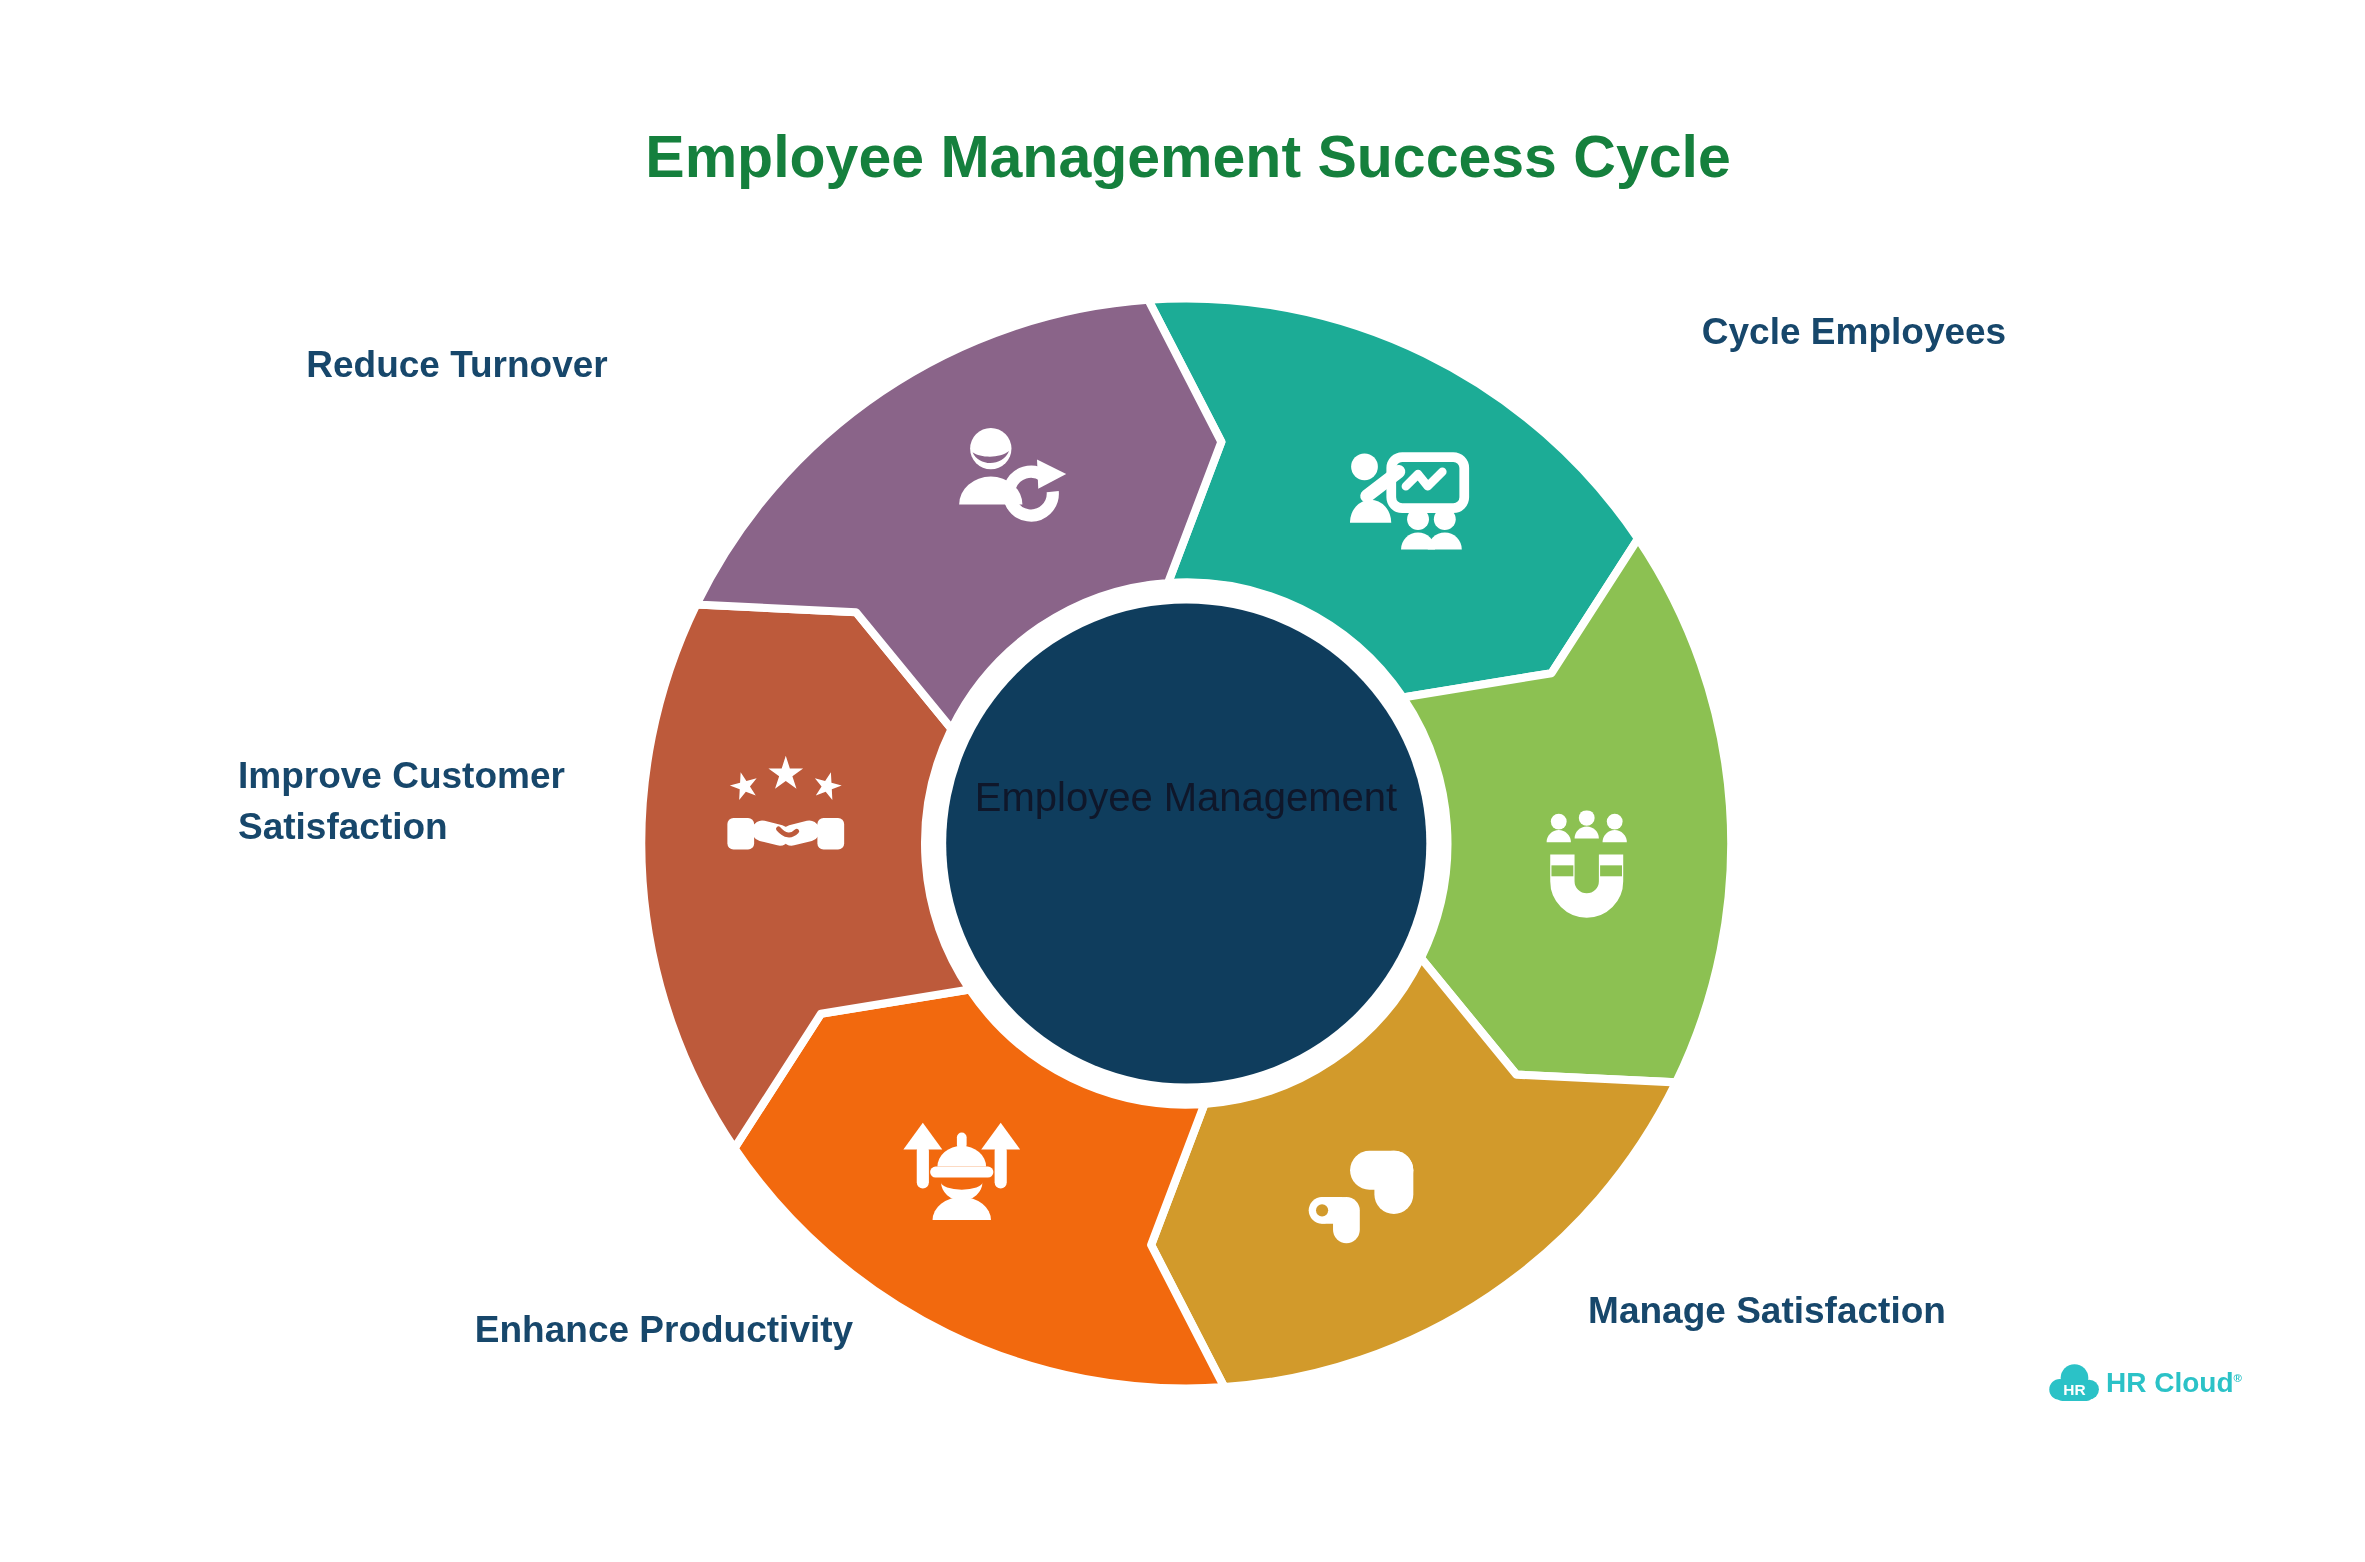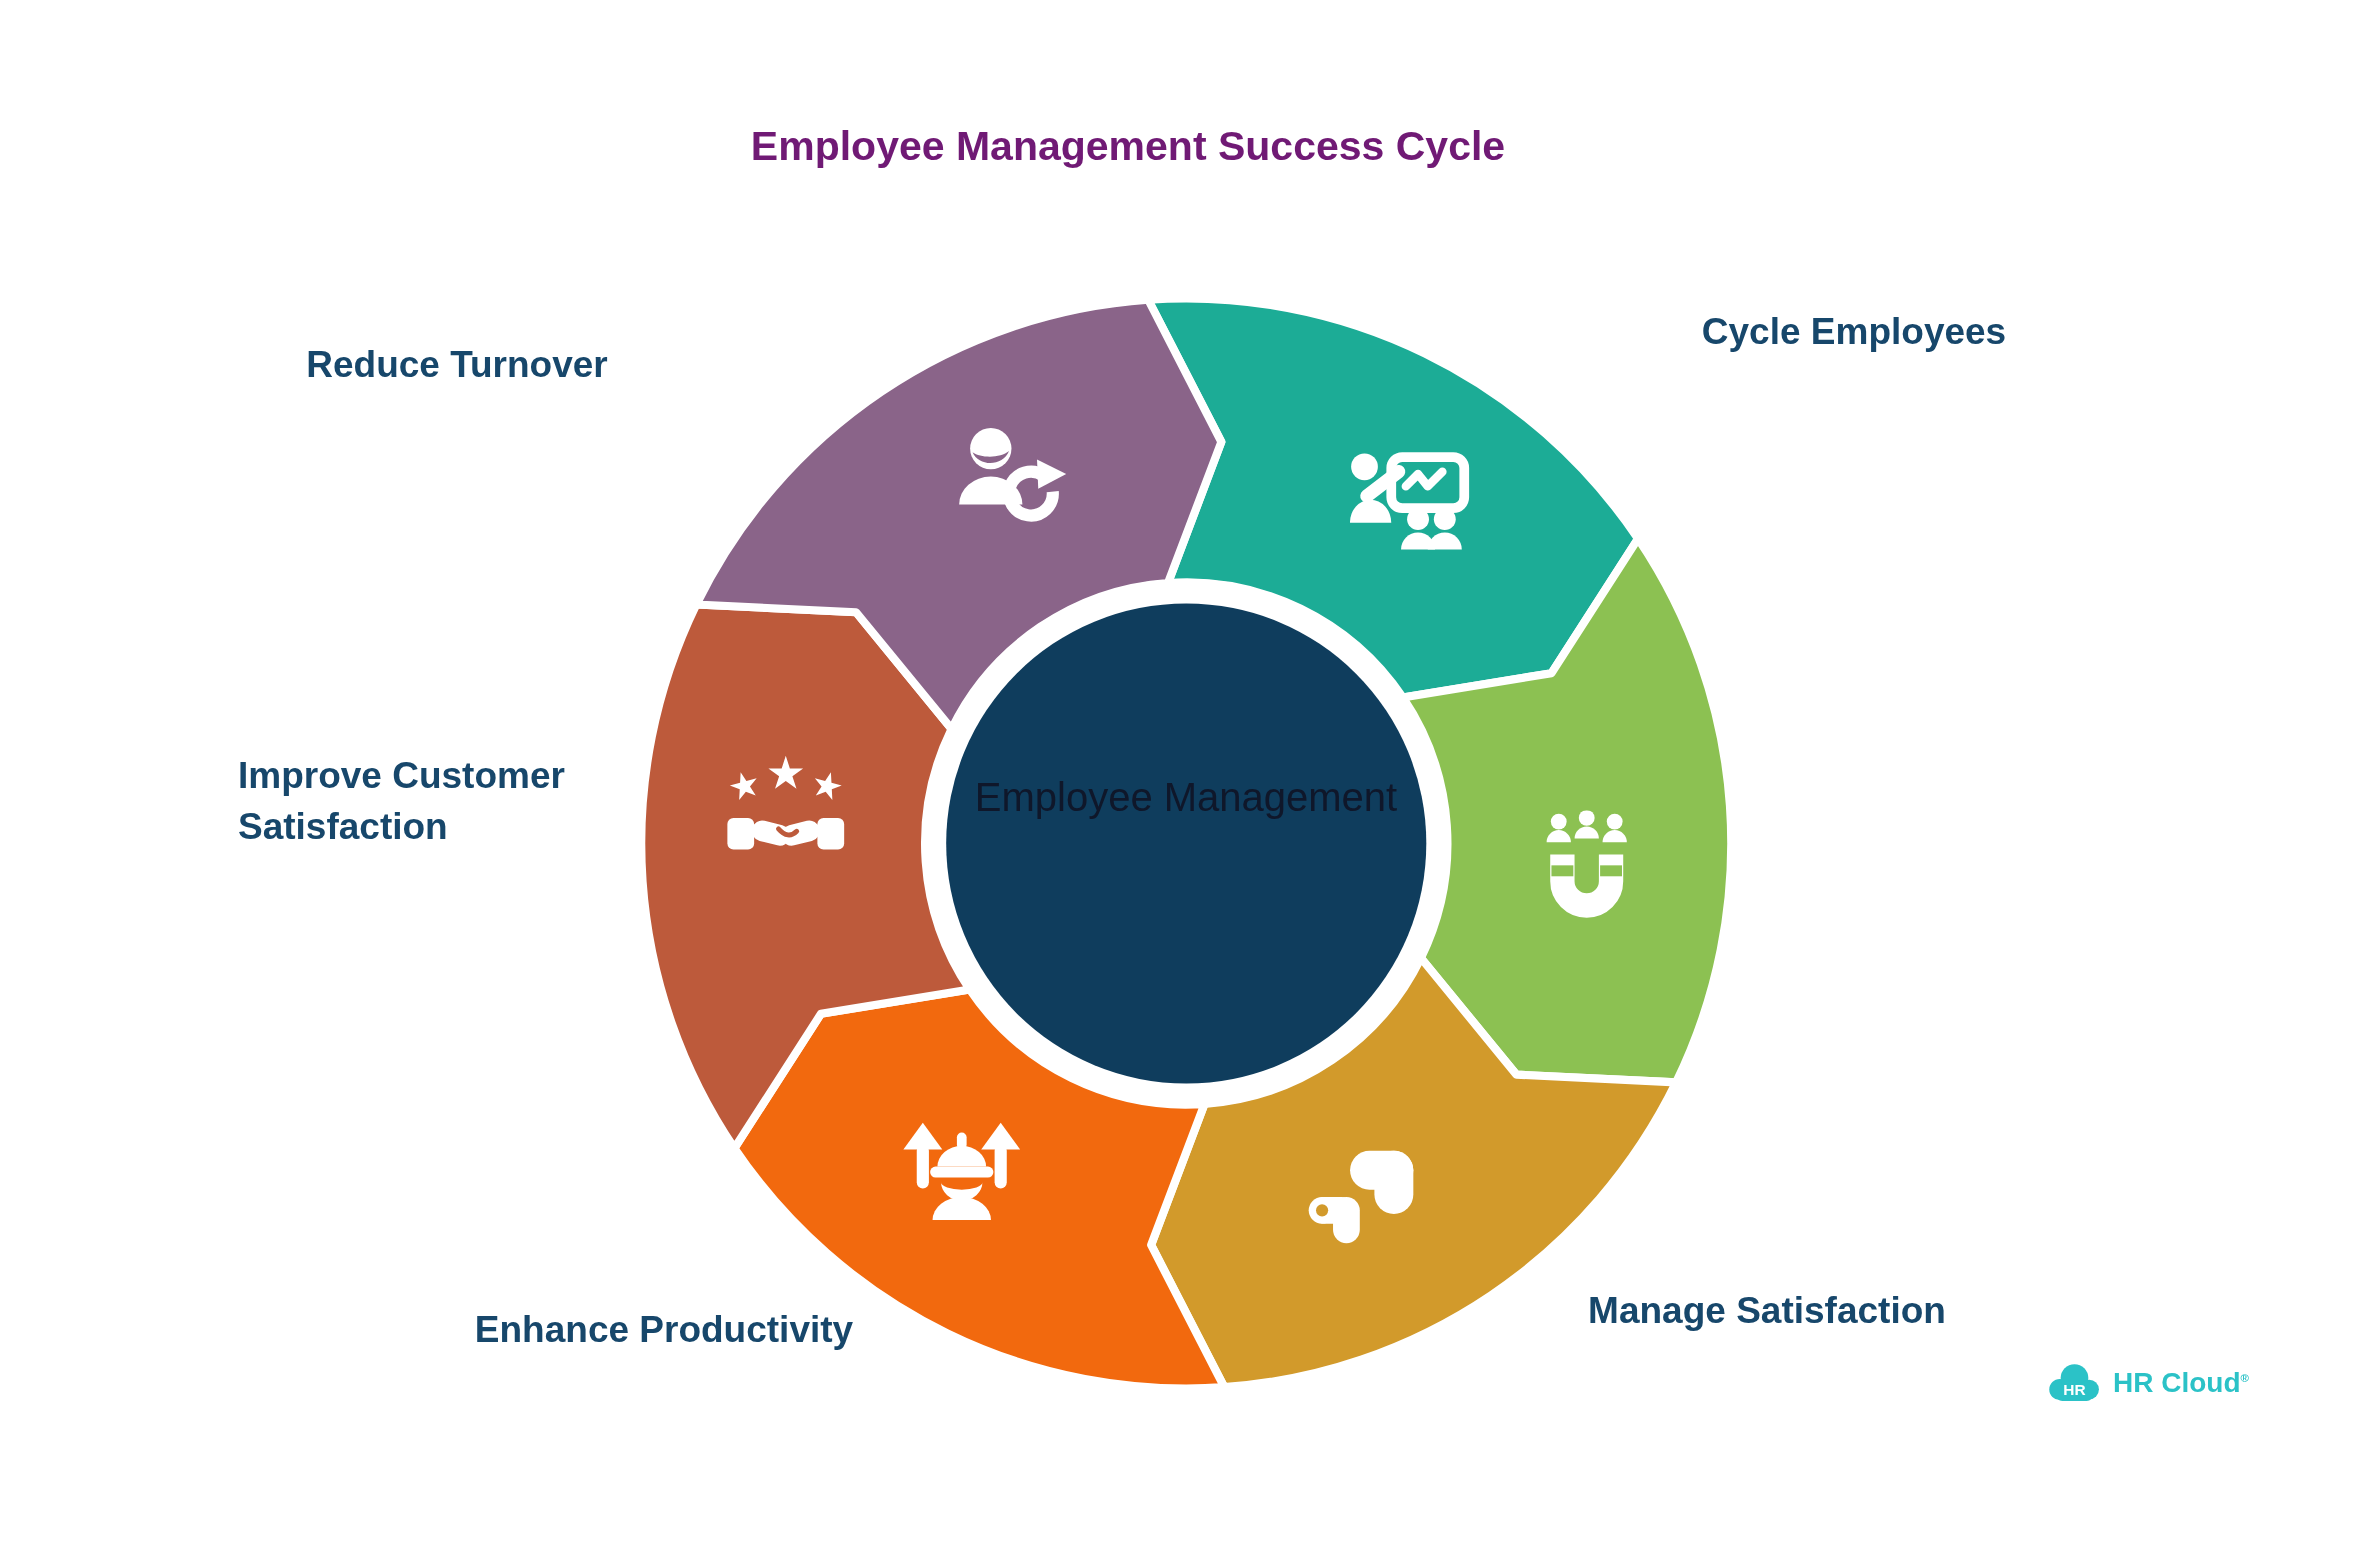--- a/index.html
+++ b/index.html
@@ -6,24 +6,24 @@
   body{
     width:2366px;height:1562px;
     background:#ffffff;
     font-family:"Liberation Sans", sans-serif;
     position:relative;
     overflow:hidden;
   }
   .canvas{position:absolute;inset:0;}
   .title{
     position:absolute;
-    left:1128px;top:123px;
+    left:1188px;top:123px;
     transform:translateX(-50%);
-    font-size:41px;font-weight:700;
-    color:#701a75;
+    font-size:59px;font-weight:700;
+    color:#15803d;
     white-space:nowrap;
   }
   svg.diagram{position:absolute;left:0;top:0;}
   .label{
     position:absolute;
     font-size:37px;font-weight:700;
     color:#17476B;
     white-space:nowrap;
     transform:translate(-50%,-50%);
   }
@@ -38,21 +38,21 @@
     position:absolute;
     left:1186px;top:797px;
     transform:translate(-50%,-50%);
     font-size:40px;font-weight:400;
     color:#0f172a;
     white-space:nowrap;
   }
   .logo{
     position:absolute;
     left:2046px;top:1361px;
-    display:flex;align-items:center;gap:10px;
+    display:flex;align-items:center;gap:3px;
   }
   .logo .brand{
     font-size:28px;font-weight:700;color:#2BC2C7;
     white-space:nowrap;
   }
   .logo sup{font-size:11.4px;font-weight:700;color:#2BC2C7;}
 </style>
 </head>
 <body>
 

